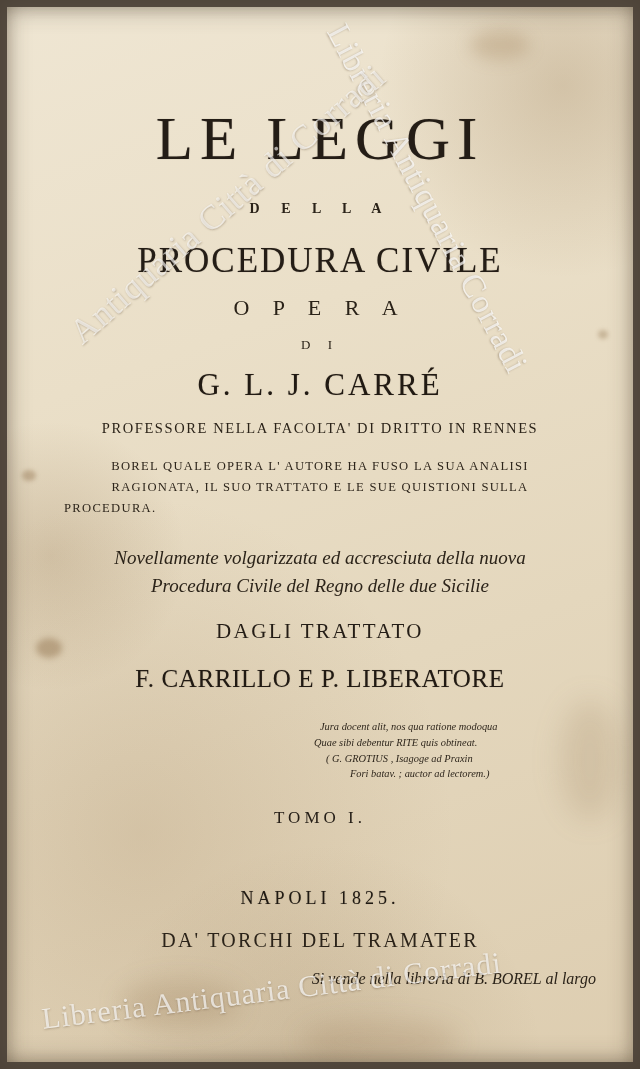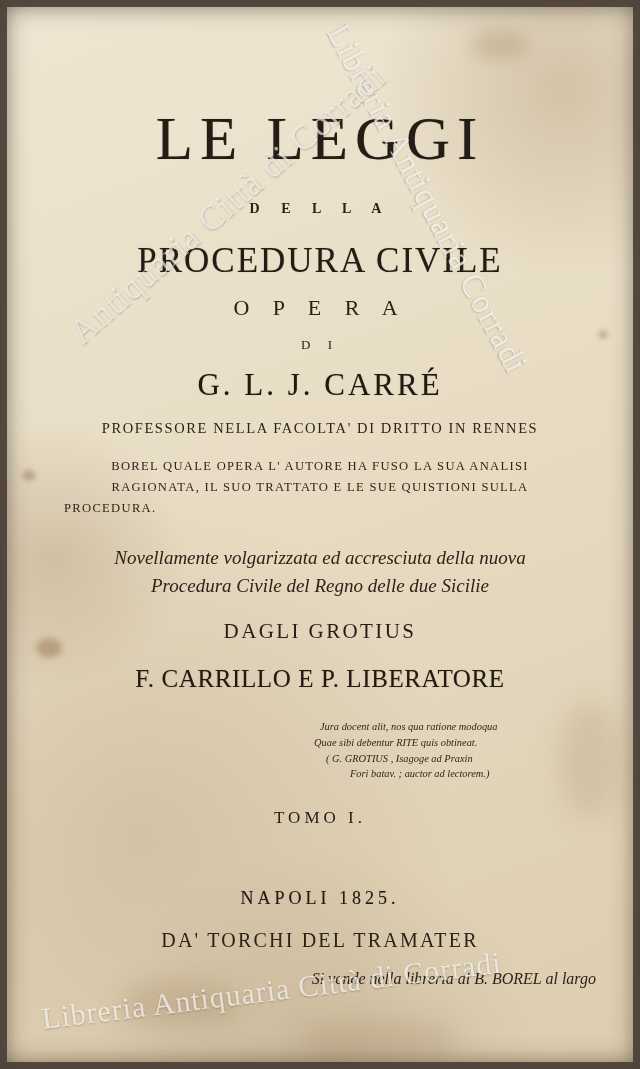--- a/index.html
+++ b/index.html
@@ -270,21 +270,21 @@
       <span class="line">BOREL QUALE OPERA L' AUTORE HA FUSO LA SUA ANALISI</span>
       <span class="line">RAGIONATA, IL SUO TRATTATO E LE SUE QUISTIONI SULLA</span>
       <span class="line left">PROCEDURA.</span>
     </div>
 
     <div class="italic-block">
       <span class="line">Novellamente volgarizzata ed accresciuta della nuova</span>
       <span class="line">Procedura Civile del Regno delle due Sicilie</span>
     </div>
 
-    <div class="dagli">DAGLI GROTIUS</div>
+    <div class="dagli">DAGLI TRATTATO</div>
 
     <div class="translators">F. CARRILLO E P. LIBERATORE</div>
 
     <div class="epigraph">
       <span class="line i1">Jura docent alit, nos qua ratione modoqua</span>
       <span class="line">Quae sibi debentur RITE quis obtineat.</span>
       <span class="line i2">( G. GROTIUS , Isagoge ad Praxin</span>
       <span class="line i3">Fori batav. ; auctor ad lectorem.)</span>
     </div>
 

